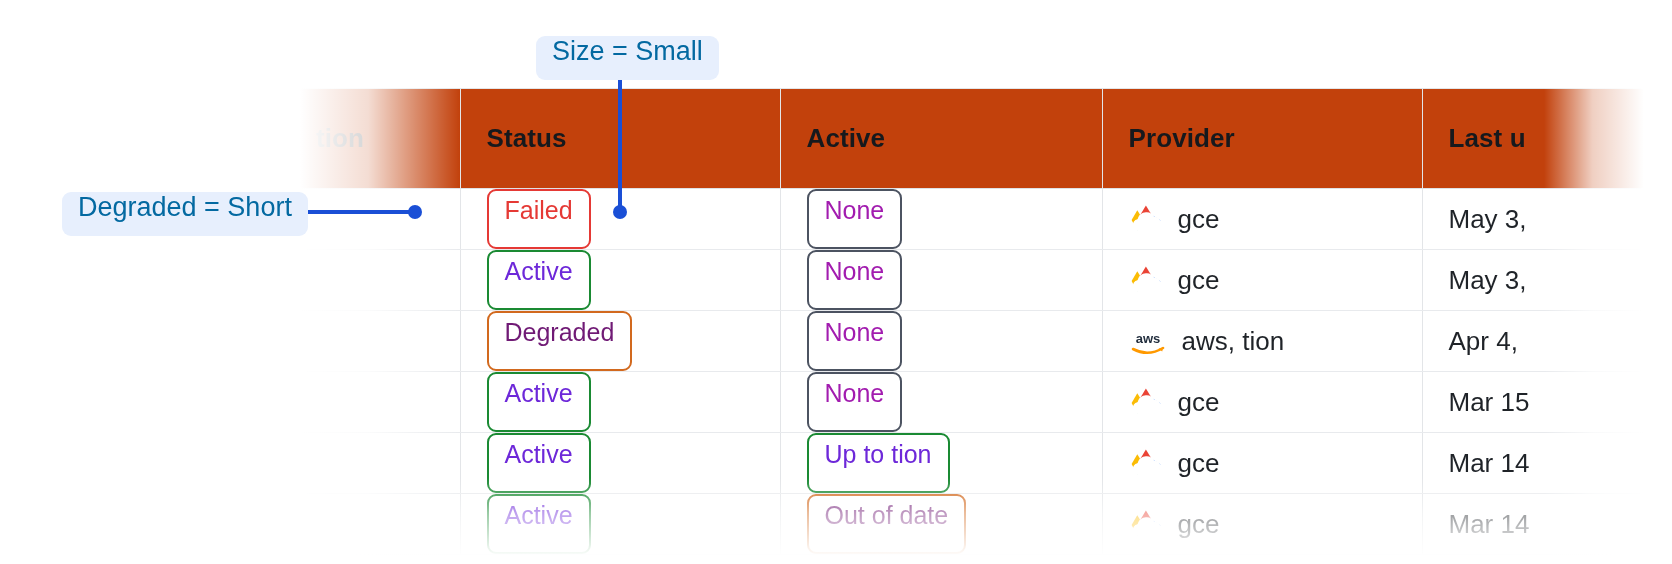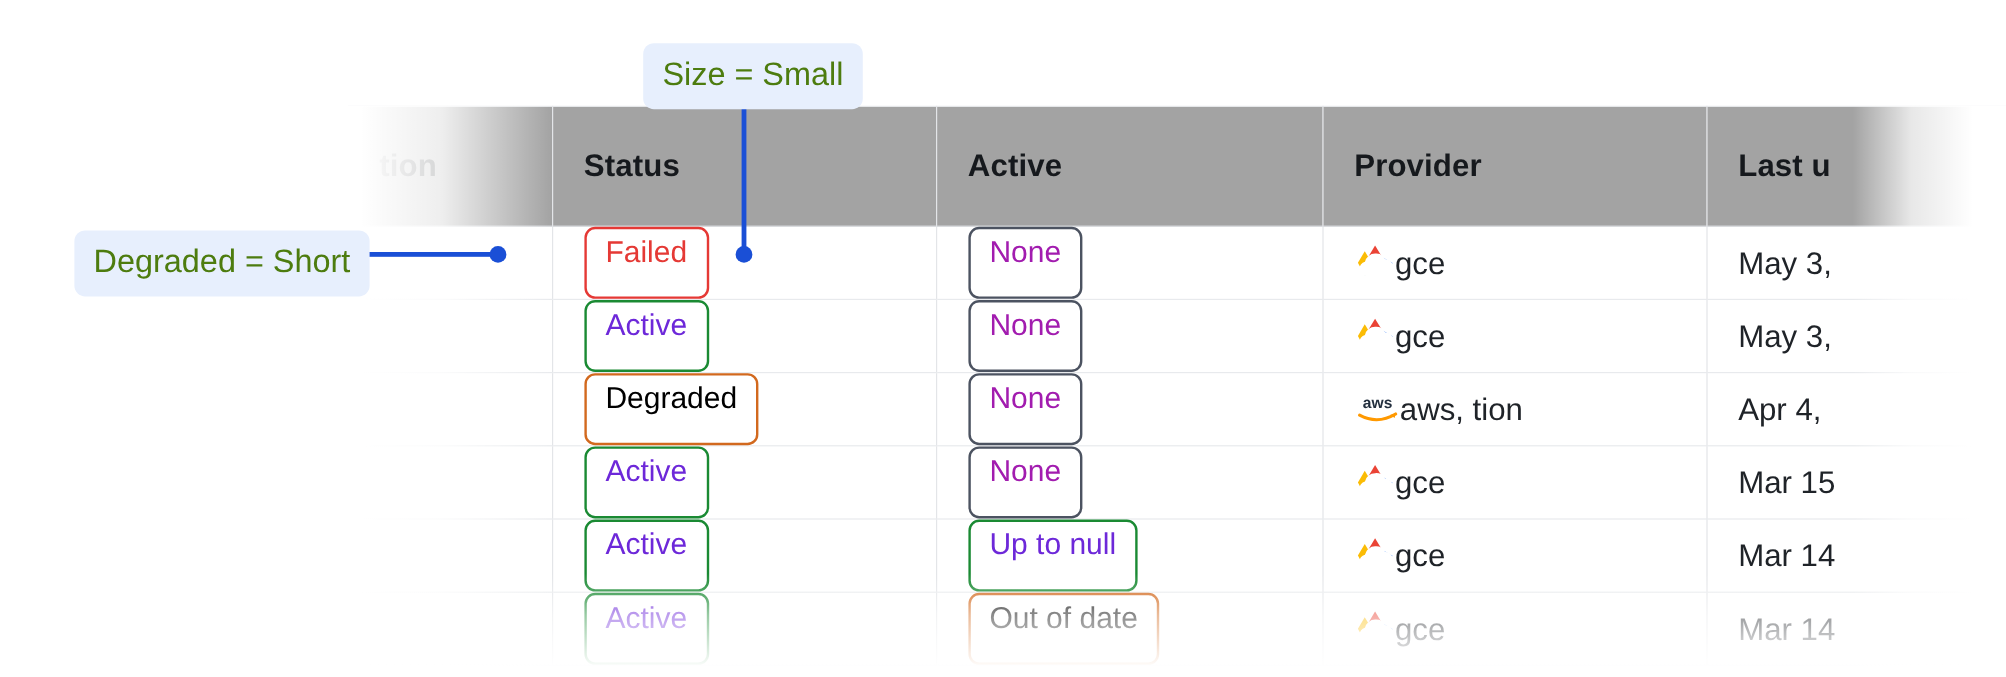--- a/index.html
+++ b/index.html
@@ -39,21 +39,21 @@
   table.grid td {
     border-right: 1px solid #e3e5e8;
     border-bottom: 1px solid #e8eaed;
     padding: 0 26px;
     text-align: left;
     vertical-align: middle;
     box-sizing: border-box;
   }
   table.grid thead th {
     height: 100px;
-    background: #a3a3a3;
+    background: #c2410c;
     border-top: 1px solid #e3e5e8;
     border-bottom: 1px solid #dfe1e5;
     color: #16191d;
     font-size: 26px;
     font-weight: 700;
     letter-spacing: .1px;
   }
   table.grid tbody td {
     height: 60px;
     background: #ffffff;
@@ -78,25 +78,25 @@
     border: 2px solid;
     border-radius: 9px;
     padding: 5px 16px 23px;
     font-size: 25px;
     line-height: 1.12;
     background: transparent;
     white-space: nowrap;
   }
   .chip.red    { border-color: #e53935; color: #e53935; }
   .chip.green  { border-color: #1a8a33; color: #6d28d9; }
-  .chip.orange { border-color: #d2691e; color: #000000; }
+  .chip.orange { border-color: #d2691e; color: #701a75; }
   .chip.slate  { border-color: #4c5361; color: #a21caf; }
 
   
-  .provider-cell { display: flex; align-items: flex-start; }
+  .provider-cell { display: flex; align-items: flex-end; gap: 15px; }
   .provider-icon { flex: 0 0 auto; display: block; }
   .provider-name { font-size: 26px; color: #1f2328; }
 
   
   .fade-left {
     position: absolute;
     left: 290px; top: 88px;
     width: 170px; height: 476px;
     background: linear-gradient(to right, #ffffff 6%, rgba(255,255,255,0.82) 46%, rgba(255,255,255,0) 100%);
     pointer-events: none;
@@ -116,25 +116,25 @@
     bottom: 0; height: 86px;
     background: linear-gradient(to bottom, rgba(255,255,255,0) 0%, rgba(255,255,255,0.55) 40%, #ffffff 92%);
     pointer-events: none;
     z-index: 7;
   }
 
   
   .anno-badge {
     position: absolute;
     background: #e7effd;
-    color: #4d7c0f;
+    color: #0369a1;
     border-radius: 9px;
     font-size: 27px;
     line-height: 1;
-    padding: 13px 16px 15px;
+    padding: 2px 16px 15px;
     white-space: nowrap;
     z-index: 20;
   }
   #anno-density { left: 62px;  top: 192px; }
   #anno-size    { left: 536px; top: 36px;  }
 
   .anno-line-h {
     position: absolute;
     left: 272px; top: 210px;
     width: 144px; height: 4px;
@@ -241,21 +241,21 @@
                   <path d="M16.9 7.3 A8.6 8.6 0 0 0 8.5 14.2 A6.0 6.0 0 0 0 9.2 26.0 L24.8 26.0 A7.1 7.1 0 0 0 25.2 11.8 A8.6 8.6 0 0 0 16.9 7.3 Z" fill="#ffffff"></path>
                 </svg>
                 <span class="provider-name">gce</span>
               </span>
             </td>
             <td class="col-updated">Mar 15</td>
           </tr>
           <tr>
             <td class="col-desc desc-cell"></td>
             <td class="col-status"><span class="chip green">Active</span></td>
-            <td class="col-parents"><span class="chip green">Up to null</span></td>
+            <td class="col-parents"><span class="chip green">Up to tion</span></td>
             <td class="col-provider">
               <span class="provider-cell">
                 <svg class="provider-icon" width="34" height="30" viewBox="0 0 34 30">
                   <path d="M11.2 10.1 L16.9 0.6 L22.7 10.1 Z" fill="#ea4335"></path>
                   <path d="M11.2 10.1 L5.4 20.2 L2.6 15.0 L8.3 5.3 Z" fill="#fbbc05"></path>
                   <path d="M5.6 20.1 L22.0 20.1 L19.2 25.3 L8.4 25.3 Z" fill="#34a853"></path>
                   <path d="M22.7 10.1 L31.4 15.2 L25.6 25.3 L19.5 20.1 Z" fill="#4285f4"></path>
                   <path d="M16.9 7.3 A8.6 8.6 0 0 0 8.5 14.2 A6.0 6.0 0 0 0 9.2 26.0 L24.8 26.0 A7.1 7.1 0 0 0 25.2 11.8 A8.6 8.6 0 0 0 16.9 7.3 Z" fill="#ffffff"></path>
                 </svg>
                 <span class="provider-name">gce</span>

